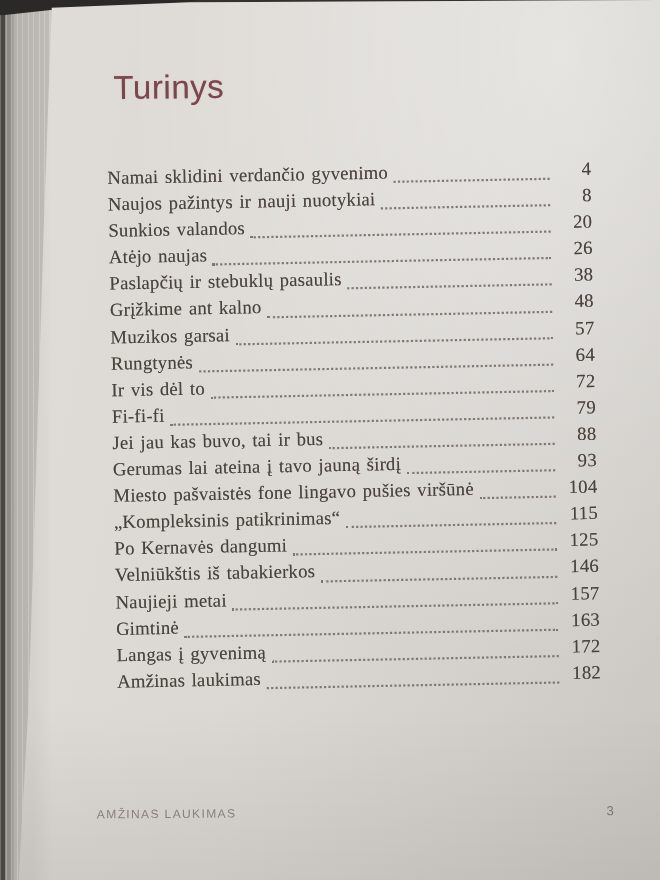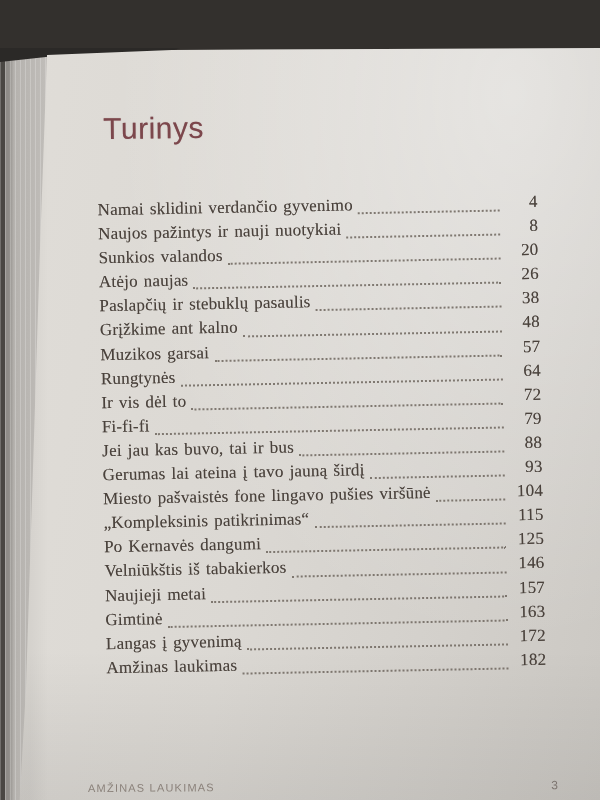--- a/index.html
+++ b/index.html
@@ -2,21 +2,21 @@
 <html><head>
 <meta charset="utf-8">
 <style>
   html,body{margin:0;padding:0;}
   body{
     width:600px;height:800px;overflow:hidden;
     background:#33302d;
     font-family:"Liberation Serif", serif;
     position:relative;
   }
-  .photo-frame{position:absolute;inset:0;overflow:hidden;margin-top:48px;}
+  .photo-frame{position:absolute;inset:0;overflow:hidden;}
 
   
   .page-stack-edge{
     position:absolute;left:0;top:0;bottom:0;width:52px;
     background:
       repeating-linear-gradient(90deg, rgba(255,255,255,.22) 0 1px, rgba(0,0,0,0) 1px 5px),
       linear-gradient(to right, #4a4743 0 5px, #8f8c88 5px 9px, #b5b2ae 14px, #c2bfbb 100%);
   }
   
   .page-top-edge{

